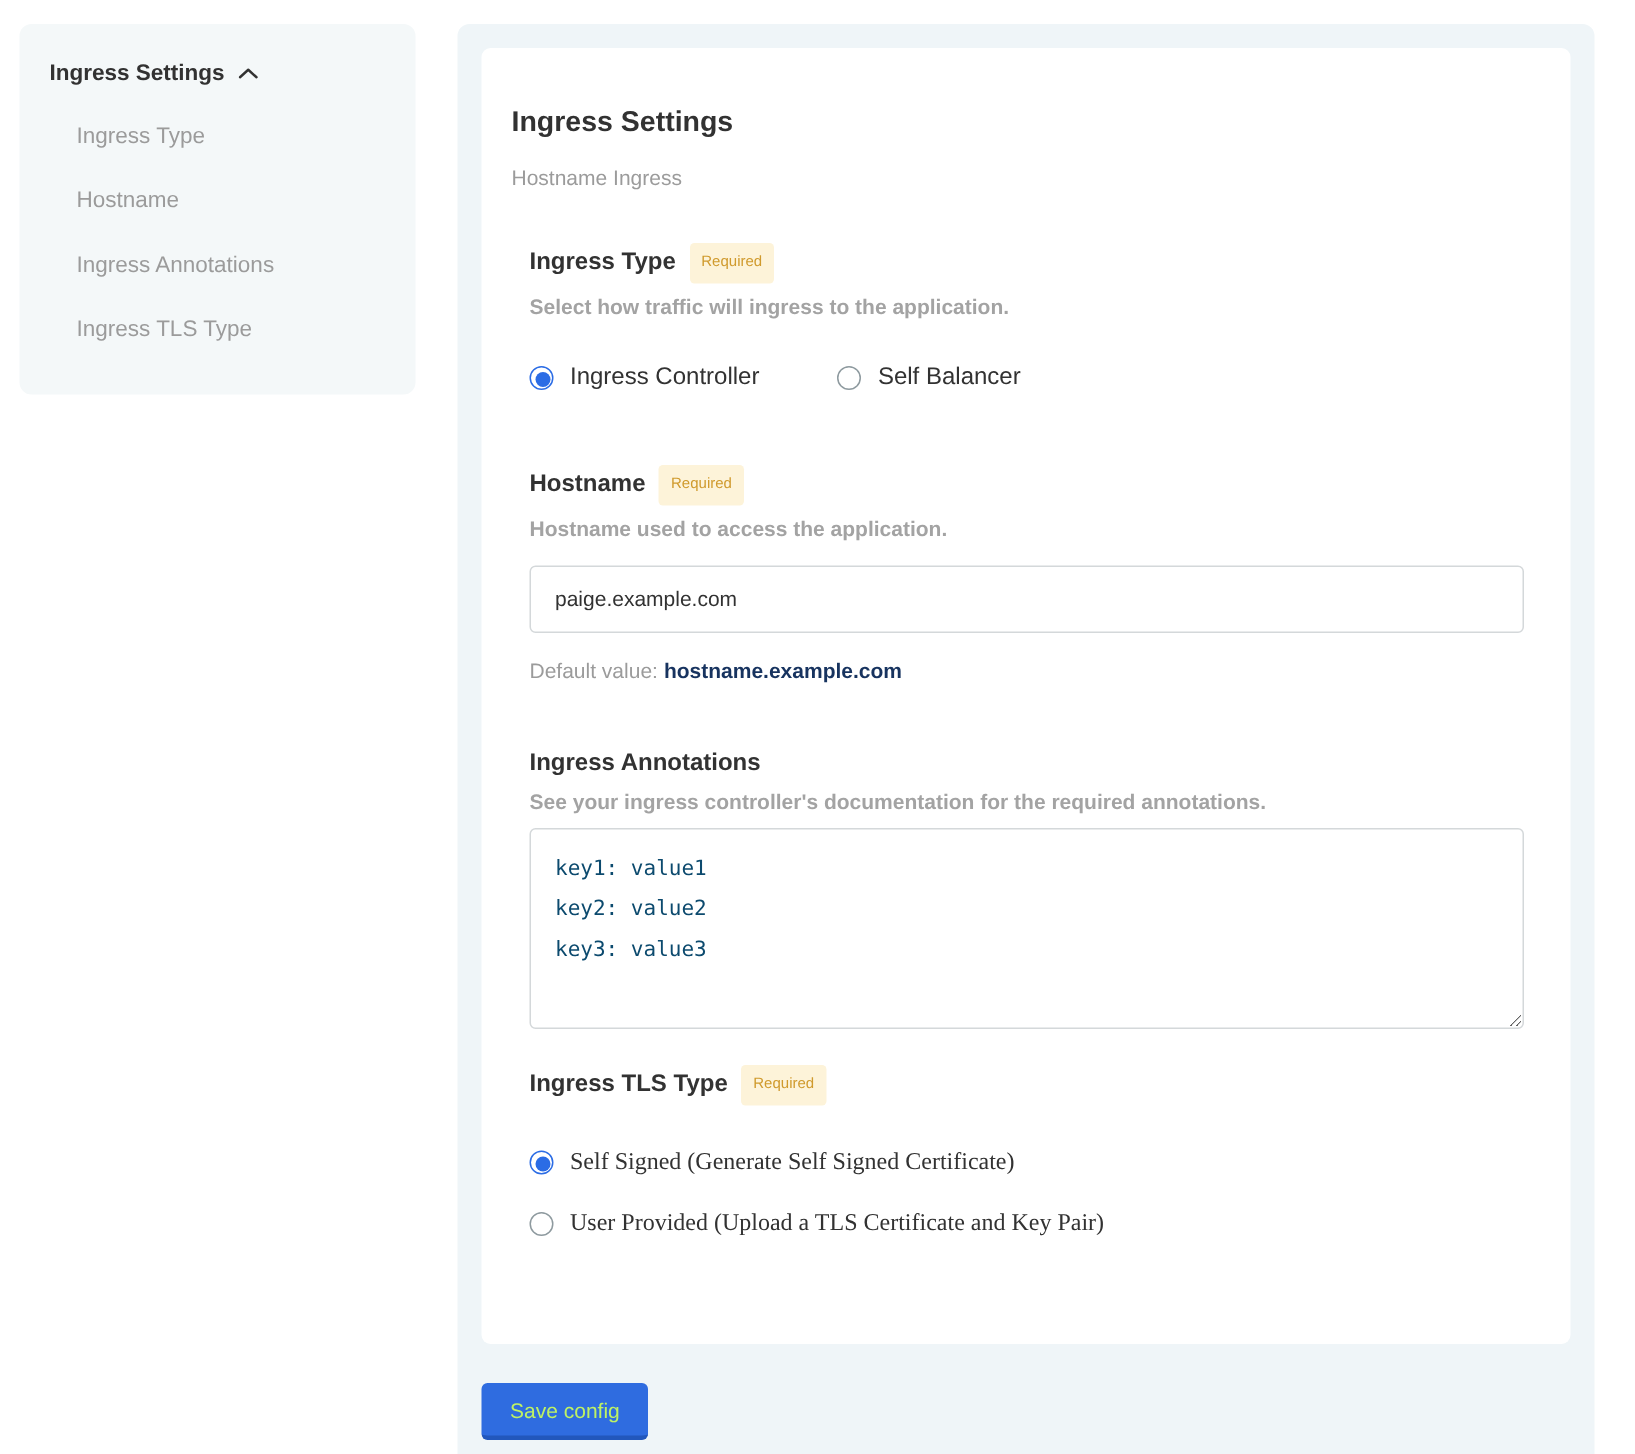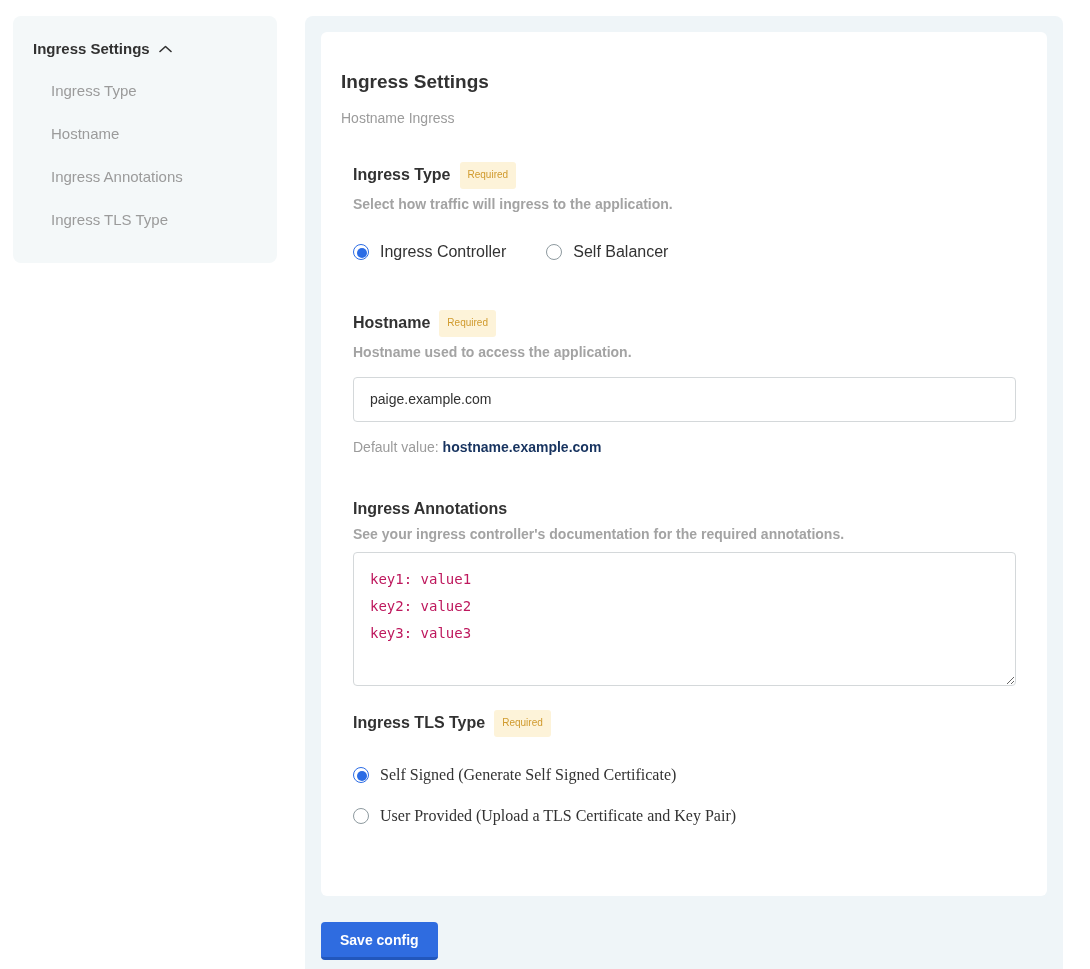--- a/index.html
+++ b/index.html
@@ -97,21 +97,21 @@
     font-size: 14px;
     color: #a3a3a3;
     line-height: 17px;
     font-weight: bold;
   }
 
   
   .radio-row {
     display: flex;
     align-items: flex-end;
-    gap: 40px;
+    gap: 52px;
     margin-top: 29px;
   }
   .radio-col { margin-top: 28px; display: flex; flex-direction: column; gap: 21px; font-family: Liberation Serif, serif; }
   .radio {
     display: flex;
     align-items: center;
     gap: 11px;
     cursor: pointer;
     font-size: 16px;
     color: #323232;
@@ -162,35 +162,35 @@
   .annot-textarea {
     margin-top: 9px;
     width: 663px;
     height: 134px;
     border: 1px solid #d4d8da;
     border-radius: 4px;
     padding: 13px 16px;
     font-family: "DejaVu Sans Mono", "Liberation Mono", monospace;
     font-size: 14px;
     line-height: 27px;
-    color: #be185d;
+    color: #0c4a6e;
     resize: both;
     outline: none;
     display: block;
   }
 
   
   .save-btn {
     margin-top: 26px;
     margin-left: 0;
     background: #2f6ce0;
-    color: #ffffff;
+    color: #bef264;
     font-family: "Liberation Sans", "DejaVu Sans", sans-serif;
     font-size: 14px;
-    font-weight: bold;
+    font-weight: normal;
     border: none;
     border-bottom: 3px solid #2257bc;
     border-radius: 4px;
     padding: 10px 19px 9px 19px;
     cursor: pointer;
   }
 </style>
 </head>
 <body>
 

